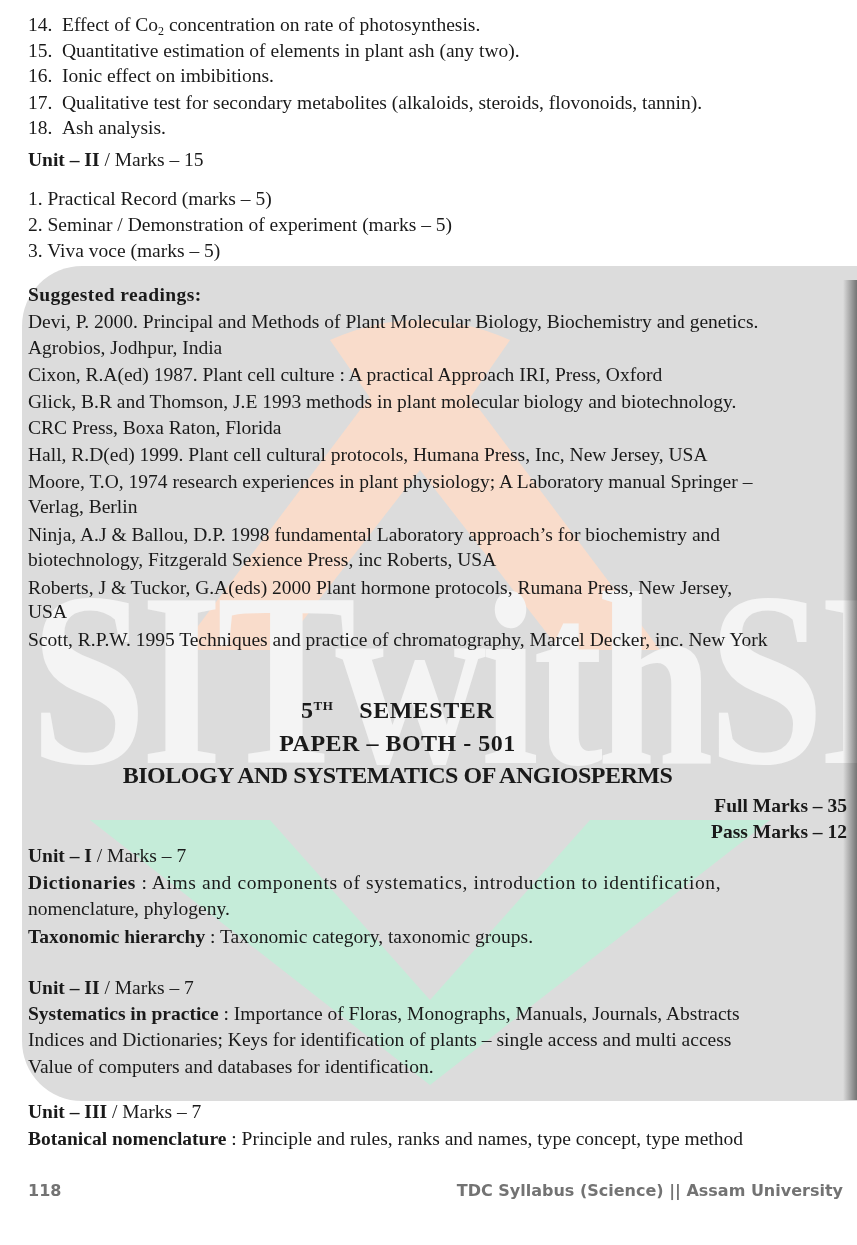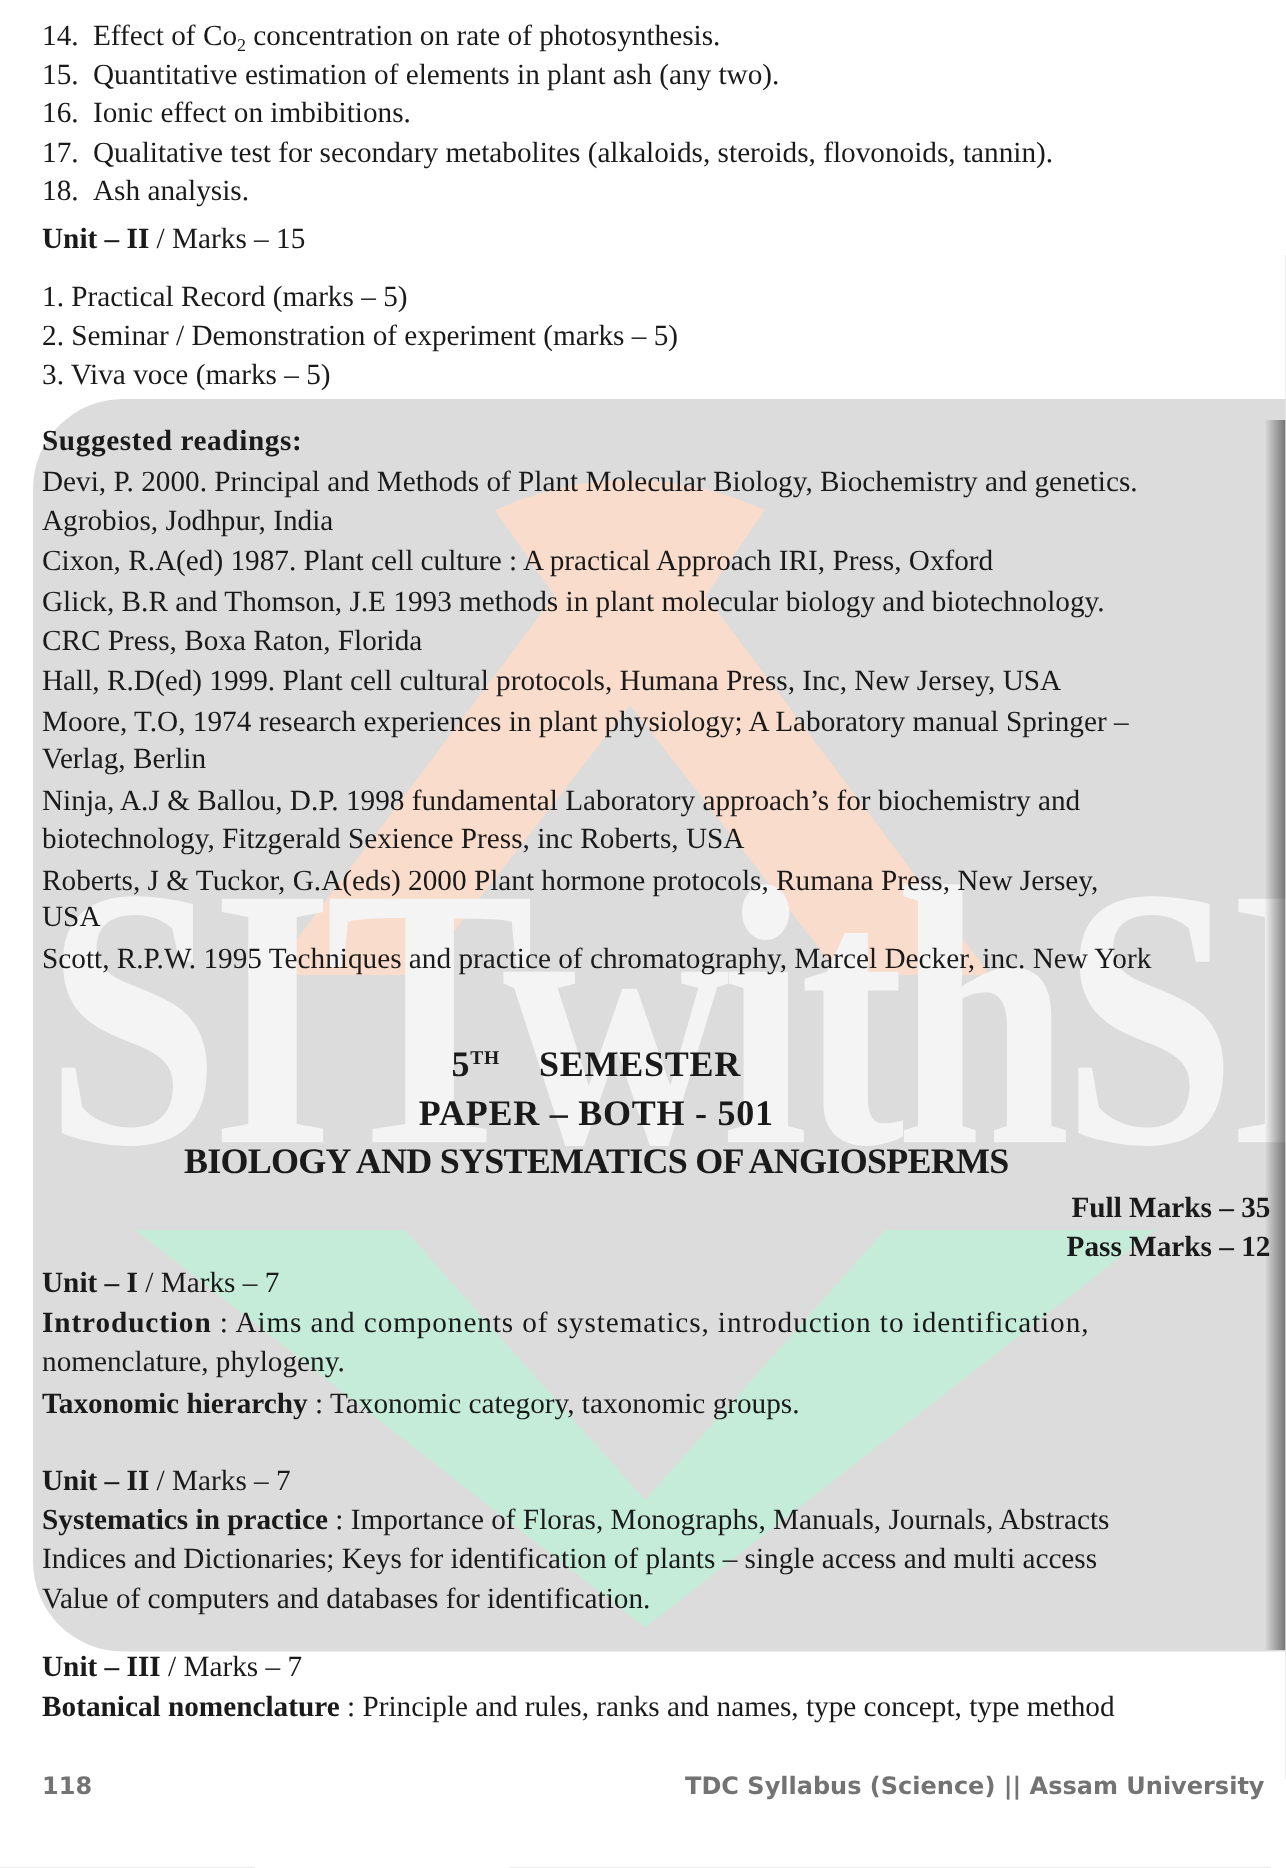--- a/index.html
+++ b/index.html
@@ -106,21 +106,21 @@
     </div>
     <div class="line center h1" style="top:731px;">PAPER – BOTH - 501</div>
     <div class="line center h1" style="top:763px; letter-spacing:-0.5px;">BIOLOGY AND SYSTEMATICS OF ANGIOSPERMS</div>
     <div class="line right b" style="top:794px;">Full Marks – 35</div>
     <div class="line right b" style="top:820px;">Pass Marks – 12</div>
 
     <div class="line" style="top:844px;">
       <span class="b">Unit – I</span><span> / Marks – 7</span>
     </div>
     <div class="line" style="top:871px; letter-spacing:0.6px;">
-      <span class="b">Introduction</span><span> : </span><span>Aims and components of systematics, introduction to identification,</span>
+      <span class="b">Dictionaries</span><span> : </span><span>Aims and components of systematics, introduction to identification,</span>
     </div>
     <div class="line" style="top:897px;">nomenclature, phylogeny.</div>
     <div class="line" style="top:925px;">
       <span class="b">Taxonomic hierarchy</span><span> : </span><span>Taxonomic category, taxonomic groups.</span>
     </div>
 
     <div class="line" style="top:976px;">
       <span class="b">Unit – II</span><span> / Marks – 7</span>
     </div>
     <div class="line" style="top:1002px;">

